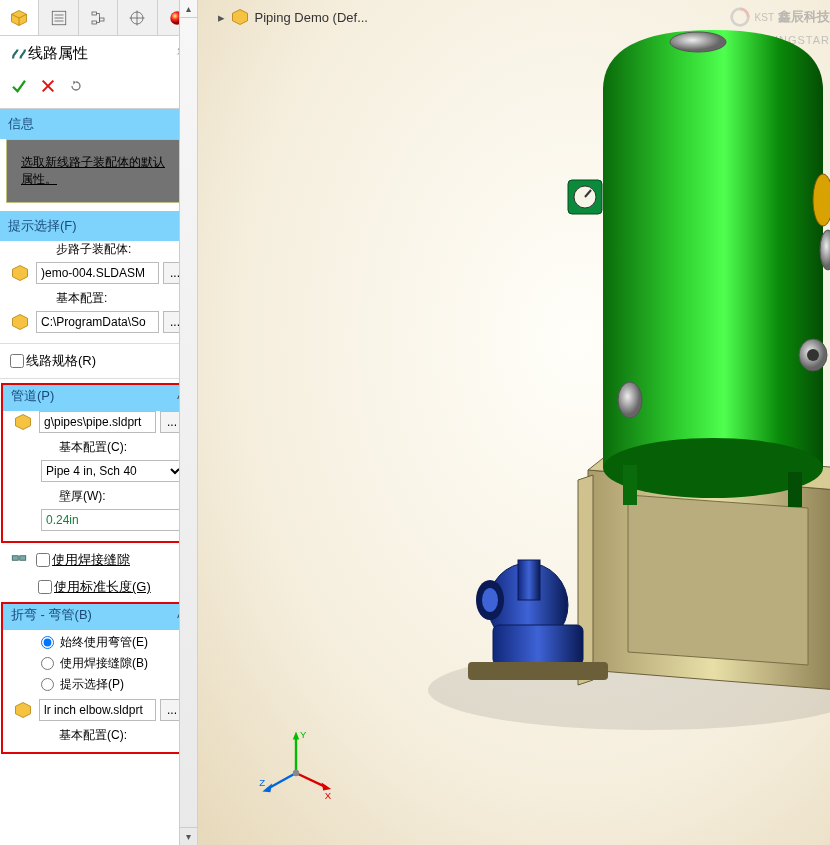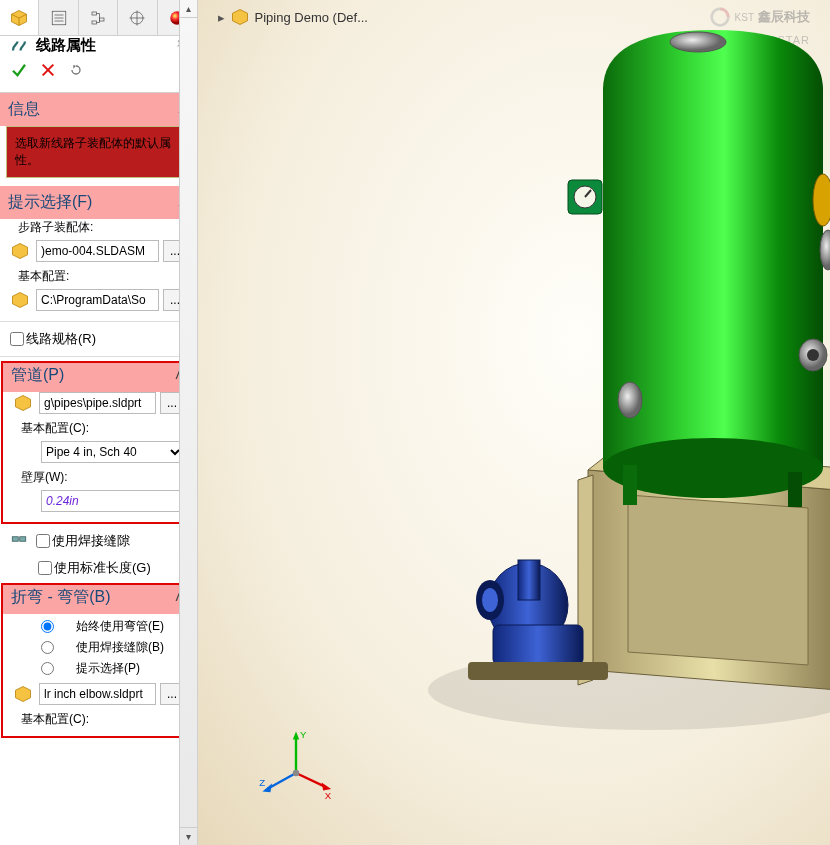--- a/index.html
+++ b/index.html
@@ -31,93 +31,94 @@
     border-right: 1px solid #d0d0d0;
     display: flex;
     align-items: center;
     justify-content: center;
     background: #f0f0f0;
   }
   .tabbar .tab.active { background: #fff; }
   .title-row {
     display: flex;
     align-items: center;
-    padding: 0 10px;
+    padding: 8px 10px;
     font-size: 15px;
-    font-weight: 700;
-    gap: 8px;
+    font-weight: 400;
+    gap: 0;
   }
   .title-row .pin { margin-left: auto; color: #888; }
   .action-row {
     display: flex;
     align-items: center;
     gap: 12px;
     padding: 6px 10px 10px 10px;
     border-bottom: 1px solid #d0d0d0;
   }
   .scroll {
     overflow-y: auto;
     flex: 1;
     padding-right: 2px;
   }
   .section-hdr {
-    background: #fca5a5;
+    background: #7dd3fc;
     padding: 6px 8px;
-    font-size: 16px;
+    font-size: 13px;
     color: #1a4a7a;
     display: flex;
     align-items: center;
     justify-content: space-between;
   }
   .section-hdr .chev { color: #444; }
   .yellow-box {
-    background: #b91c1c;
+    background: #737373;
     border: 1px solid #c0c080;
     margin: 0 6px 8px 6px;
-    padding: 8px;
+    padding: 14px;
     font-size: 12px;
+    text-decoration: underline;
   }
   .field-label {
-    padding: 0 8px 4px 18px;
+    padding: 0 8px 4px 56px;
     font-size: 12px;
     color: #000;
   }
   .field-row {
     display: flex;
     align-items: center;
     gap: 4px;
     padding: 0 8px 6px 8px;
   }
   .field-row .ico { width: 24px; display:flex; justify-content:center; }
   .input {
     flex: 1;
     border: 1px solid #bbb;
     background: #fff;
     height: 22px;
     padding: 0 4px;
     font-size: 12px;
     min-width: 0;
   }
-  .input.ro { background:#fff; color:#6d28d9;font-style:italic; }
+  .input.ro { background:#fff; color:#15803d; }
   .browse-btn {
     width: 24px; height: 22px;
     border: 1px solid #bbb;
     background: #f4f4f4;
     font-size: 12px;
     display:flex; align-items:center; justify-content:center;
   }
   .check-row {
     display: flex; align-items: center; gap: 2px;
     padding: 4px 8px 4px 10px;
     font-size: 13px;
   }
   .check-row input { width: 14px; height:14px; }
-  .indent-check { padding-left: 38px; }
+  .indent-check { padding-left: 38px; text-decoration: underline; }
   .radio-group { padding: 2px 0 4px 38px; }
-  .radio-row { display:flex; align-items:flex-start; gap:22px; padding:2px 0;}
+  .radio-row { display:flex; align-items:flex-start; gap:6px; padding:2px 0;}
   .radio-row input { margin-top:2px; }
   .select { flex:1; border:1px solid #bbb; height:22px; background:#fff; font-size:12px; }
   .red-box {
     border: 2px solid #de0404;
     margin: 2px 1px;
     padding-bottom: 4px;
   }
   .viewport {
     position: relative;
     flex: 1;
@@ -127,21 +128,21 @@
   .viewport-bg {
     position:absolute; inset:0;
     background: radial-gradient(ellipse 120% 120% at 60% 40%, #fffef9 0%, #f5eedd 45%, #e7d9bb 70%, #d7c7a0 100%);
   }
   .viewport-title {
     position:absolute; top:8px; left:20px;
     display:flex; align-items:center; gap:6px;
     font-size:13px; color:#333;
   }
   .watermark {
-    position:absolute; top:6px; right:20px;
+    position:absolute; top:6px; right:0;
     display:flex; align-items:center; gap:6px;
     opacity:0.55;
     font-size:11px; color:#666;
     flex-direction: column; align-items:flex-end;
   }
   .watermark .line { display:flex; align-items:center; gap:4px; }
   .triad {
     position:absolute; left:58px; bottom:40px;
     width:80px; height:80px;
   }

